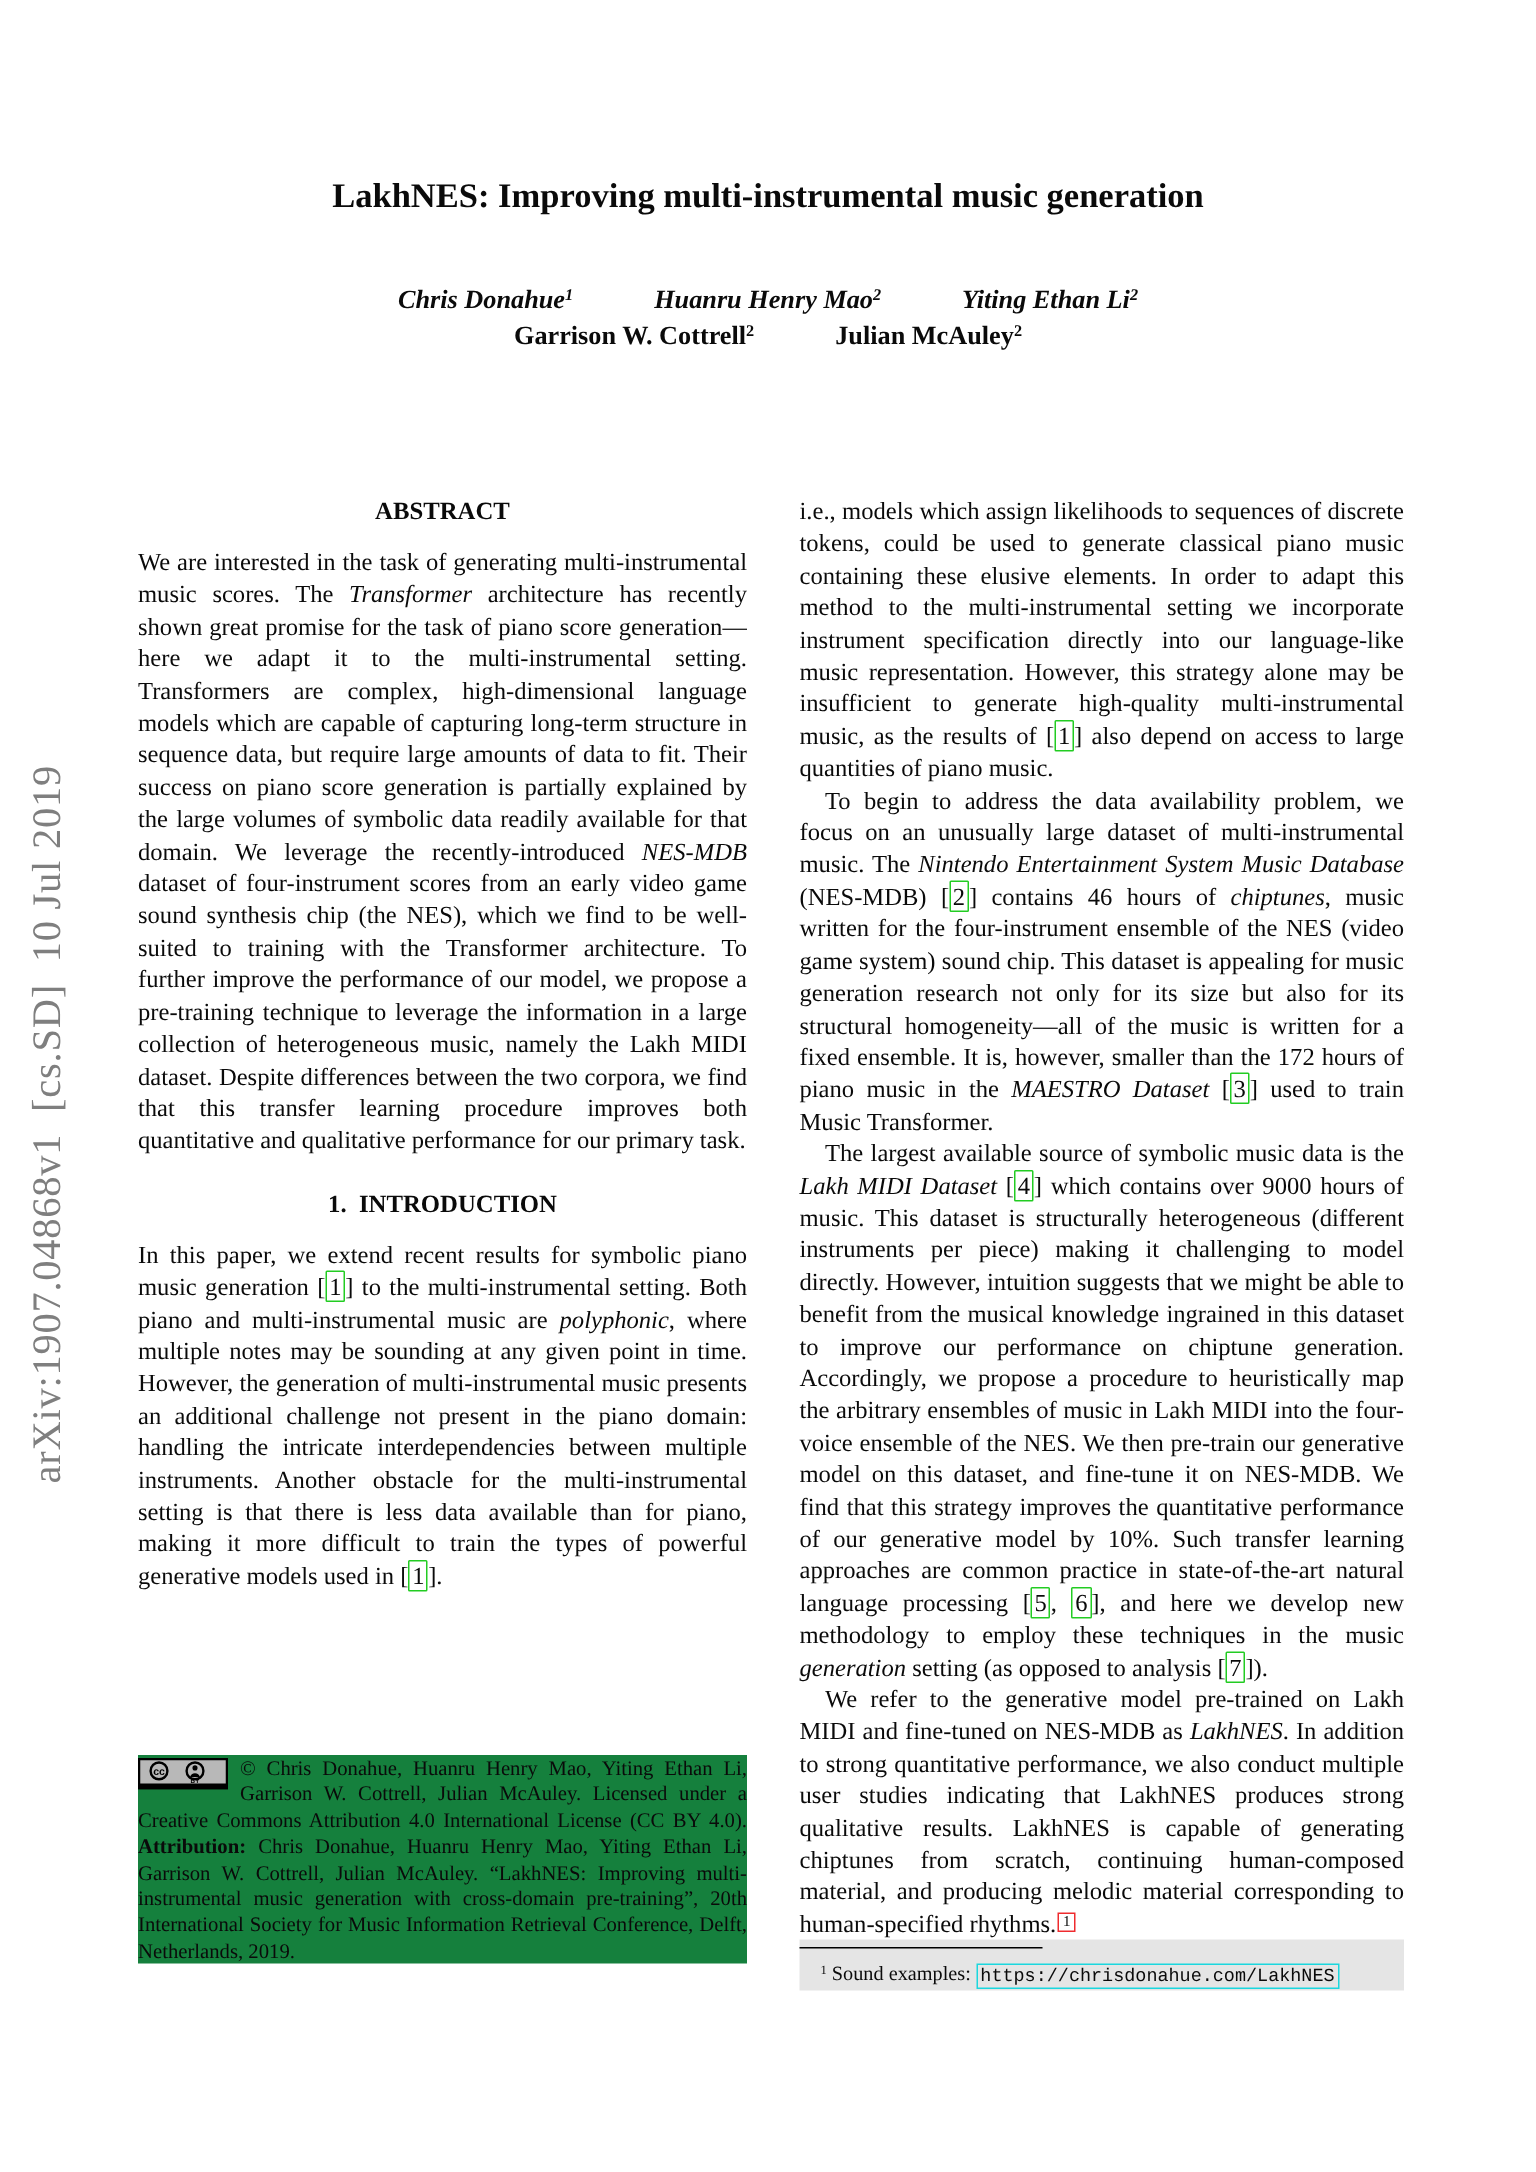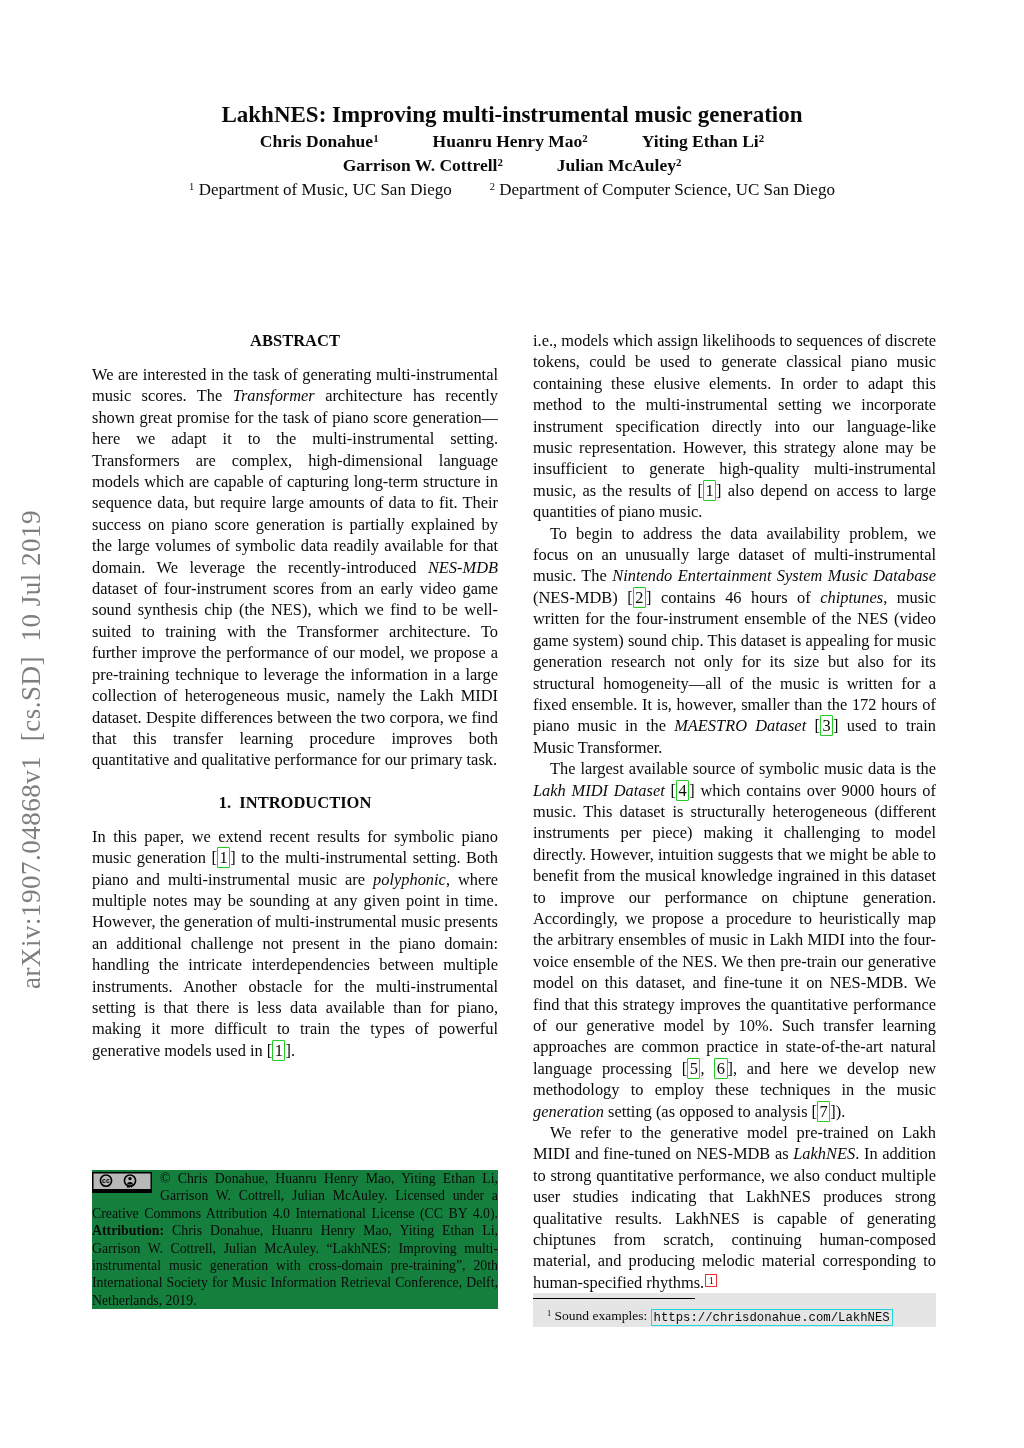--- a/index.html
+++ b/index.html
@@ -10,24 +10,24 @@
     overflow:hidden;
   }
   
   .arxiv{
     position:absolute;left:16px;top:392px;height:716px;
     writing-mode:vertical-rl;transform:rotate(180deg);
     font-size:27px;color:#7f7f7f;text-align:center;
     letter-spacing:0.5px;white-space:nowrap;
   }
   
-  .hdr{position:absolute;left:0;top:100px;width:100%;text-align:center;}
+  .hdr{position:absolute;left:0;top:116px;width:100%;text-align:center;}
   .title{font-size:23px;font-weight:bold;line-height:29px;}
   .authors{font-size:17.5px;font-weight:bold;line-height:24px;}
-  .authors-row1{}
+  .authors-row1{margin-top:42px;font-style:italic;}
   .affils{font-size:17px;line-height:24px;margin-top:1px;}
   
   .col{
     position:absolute;top:330px;font-size:16.4px;line-height:21.4px;
     text-align:justify;
   }
   .col-left{left:92px;width:406px;height:852px;overflow:hidden;}
   .col-right{left:533px;width:403px;}
   .col-right-body{min-height:936px;}
   .col p{margin:0;}
@@ -63,21 +63,20 @@
 <body>
 
 <div class="page">
 
   <div class="arxiv">arXiv:1907.04868v1&nbsp; [cs.SD]&nbsp; 10 Jul 2019</div>
 
   <div class="hdr">
     <div class="title">LakhNES: Improving multi-instrumental music generation</div>
     <div class="authors authors-row1"><span class="seg-t">Chris Donahue</span><span class="seg-sup">1</span><span class="seg-gap"></span><span class="seg-t">Huanru Henry Mao</span><span class="seg-sup">2</span><span class="seg-gap"></span><span class="seg-t">Yiting Ethan Li</span><span class="seg-sup">2</span></div>
     <div class="authors"><span class="seg-t">Garrison W. Cottrell</span><span class="seg-sup">2</span><span class="seg-gap"></span><span class="seg-t">Julian McAuley</span><span class="seg-sup">2</span></div>
-    <div class="affils"><span class="seg-sup">1</span><span class="seg-t"> Department of Music, UC San Diego</span><span class="seg-gap2"></span><span class="seg-sup">2</span><span class="seg-t"> Department of Computer Science, UC San Diego</span></div>
   </div>
 
   <div class="col col-left">
     <h2>ABSTRACT</h2>
     <p class="noindent">We are interested in the task of generating multi-instrumental music scores. The <span class="seg-i">Transformer</span> architecture has recently shown great promise for the task of piano score generation—here we adapt it to the multi-instrumental setting. Transformers are complex, high-dimensional language models which are capable of capturing long-term structure in sequence data, but require large amounts of data to fit. Their success on piano score generation is partially explained by the large volumes of symbolic data readily available for that domain. We leverage the recently-introduced <span class="seg-i">NES-MDB</span> dataset of four-instrument scores from an early video game sound synthesis chip (the NES), which we find to be well-suited to training with the Transformer architecture. To further improve the performance of our model, we propose a pre-training technique to leverage the information in a large collection of heterogeneous music, namely the Lakh MIDI dataset. Despite differences between the two corpora, we find that this transfer learning procedure improves both quantitative and qualitative performance for our primary task.</p>
     <h2 class="intro-h">1.&nbsp;&nbsp;INTRODUCTION</h2>
     <p class="noindent">In this paper, we extend recent results for symbolic piano music generation [<span class="seg-cite">1</span>] to the multi-instrumental setting. Both piano and multi-instrumental music are <span class="seg-i">polyphonic</span>, where multiple notes may be sounding at any given point in time. However, the generation of multi-instrumental music presents an additional challenge not present in the piano domain: handling the intricate interdependencies between multiple instruments. Another obstacle for the multi-instrumental setting is that there is less data available than for piano, making it more difficult to train the types of powerful generative models used in [<span class="seg-cite">1</span>].</p>
   </div>
 
   <div class="license">

